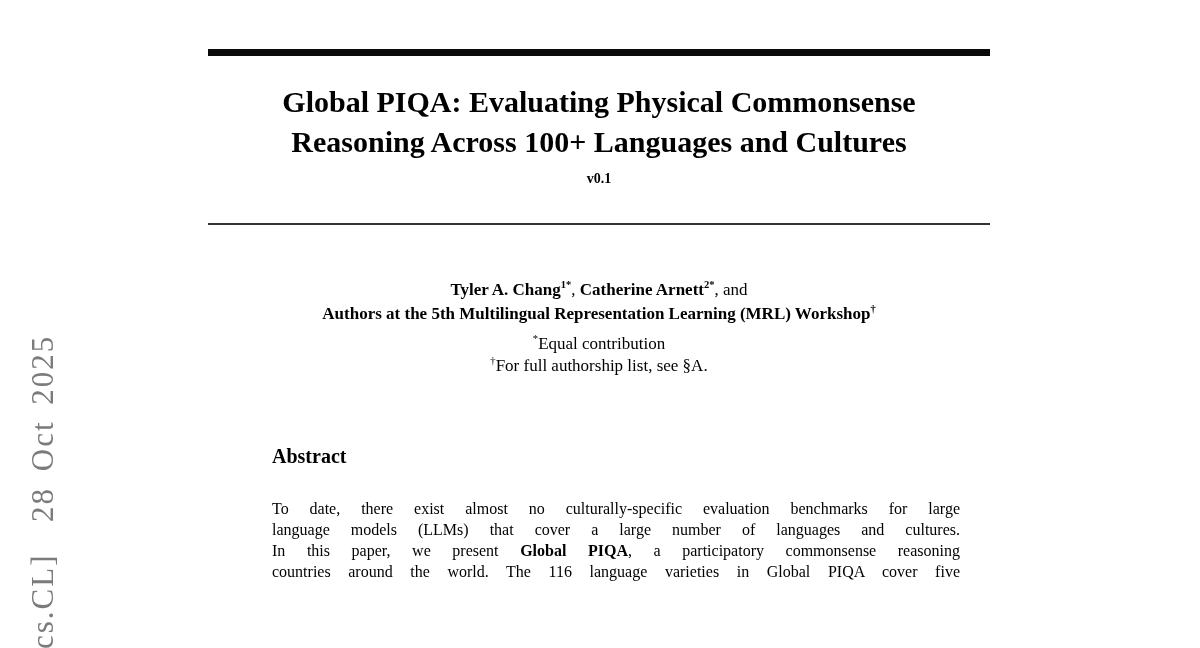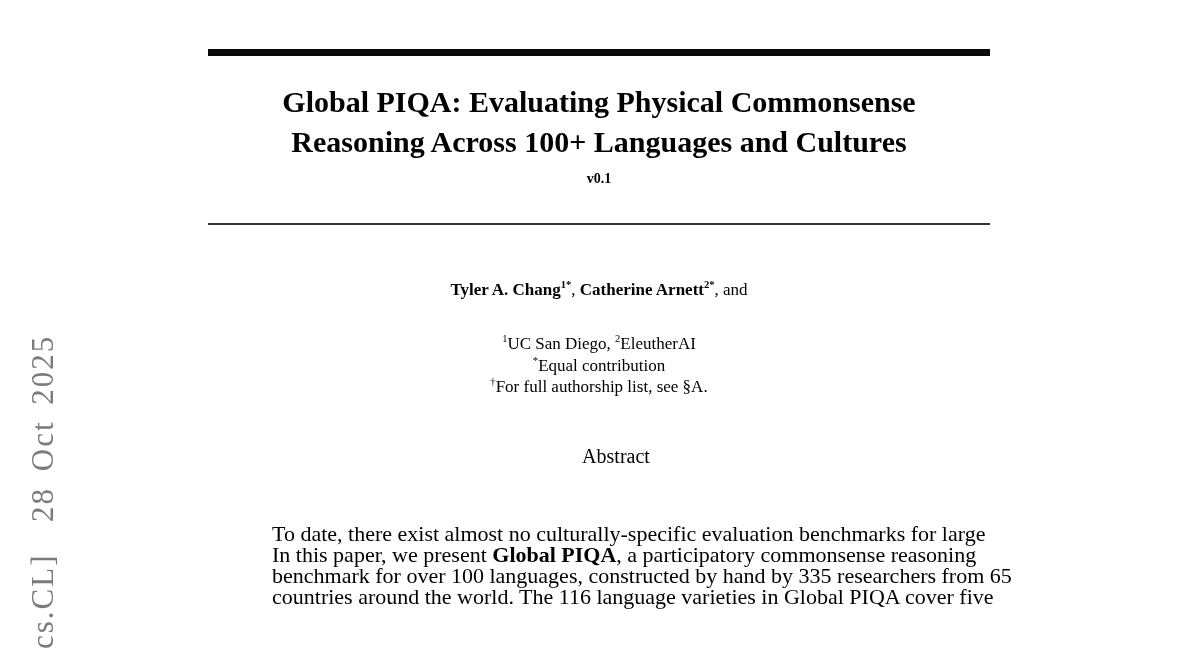--- a/index.html
+++ b/index.html
@@ -83,31 +83,29 @@
   sup {
     font-size: 62%;
     line-height: 0;
     vertical-align: super;
   }
   .abstract-heading {
     position: absolute;
     left: 272px;
     width: 688px;
     top: 445px;
-    text-align: center;
-    font-weight: normal;
+    font-weight: bold;
     font-size: 20px;
   }
   .abstract-body {
     position: absolute;
     left: 272px;
     width: 688px;
     top: 498px;
-    font-size: 22px;
-    margin-top: 25px;
+    font-size: 16px;
   }
   .abs-line {
     height: 21px;
     line-height: 21px;
     text-align: justify;
     text-align-last: justify;
     white-space: nowrap;
   }
   .abs-line .bold { font-weight: bold; font-family: Liberation Serif, serif; }
 </style>
@@ -124,30 +122,30 @@
     <div>Global PIQA: Evaluating Physical Commonsense</div>
     <div>Reasoning Across 100+ Languages and Cultures</div>
   </div>
 
   <div class="version">v0.1</div>
 
   <div class="rule-thin"></div>
 
   <div class="authors">
     <div><span class="bold">Tyler A. Chang</span><sup class="bold">1*</sup><span>, </span><span class="bold">Catherine Arnett</span><sup class="bold">2*</sup><span>, and</span></div>
+    <div class="bold"><span>Authors at the 5th Multilingual Representation Learning (MRL) Workshop</span><sup>†</sup></div>
   </div>
 
   <div class="affiliations">
-    <div><sup>1</sup><span>UC San Diego, </span><sup>2</sup><span>EleutherAI</span></div>
     <div><sup>*</sup><span>Equal contribution</span></div>
     <div><sup>†</sup><span>For full authorship list, see §A.</span></div>
   </div>
 
   <div class="abstract-heading">Abstract</div>
 
   <div class="abstract-body">
     <div class="abs-line"><span>To date, there exist almost no culturally-specific evaluation benchmarks for large</span><span class="bold"></span><span></span></div>
+    <div class="abs-line"><span>language models (LLMs) that cover a large number of languages and cultures.</span><span class="bold"></span><span></span></div>
     <div class="abs-line"><span>In this paper, we present </span><span class="bold">Global PIQA</span><span>, a participatory commonsense reasoning</span></div>
-    <div class="abs-line"><span>benchmark for over 100 languages, constructed by hand by 335 researchers from 65</span><span class="bold"></span><span></span></div>
     <div class="abs-line"><span>countries around the world. The 116 language varieties in Global PIQA cover five</span><span class="bold"></span><span></span></div>
   </div>
 
 </div>
 
 </body></html>

